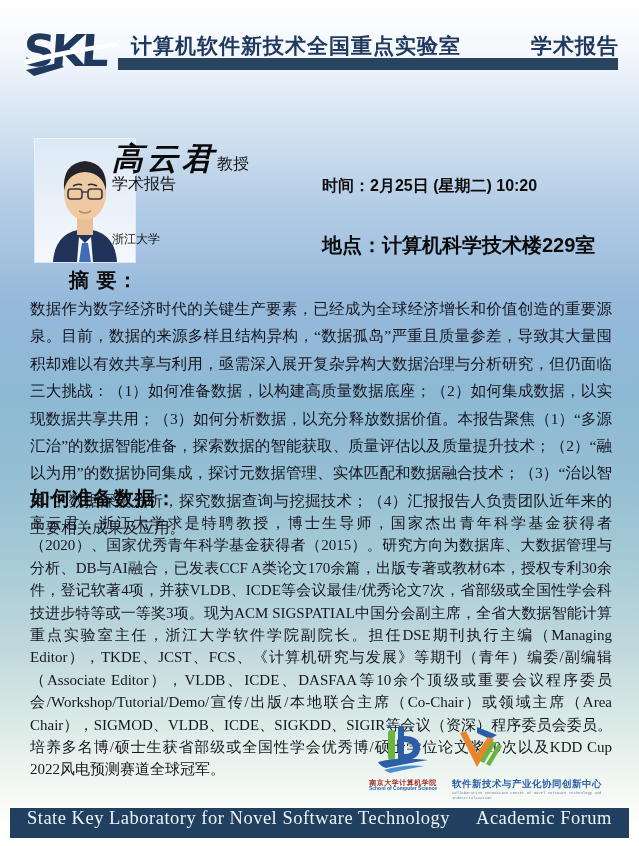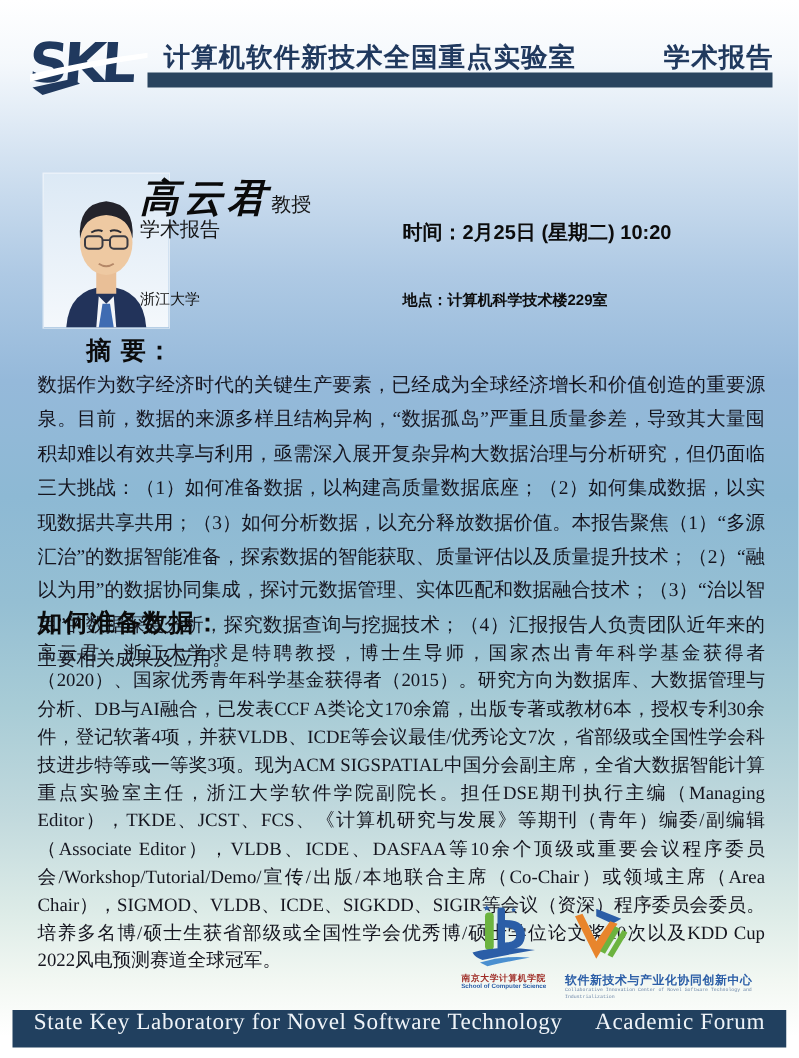--- a/index.html
+++ b/index.html
@@ -36,21 +36,21 @@
   .photo{position:absolute;left:35px;top:139px;width:100px;height:123px;box-shadow:0 0 0 1px rgba(255,255,255,.6);}
   .name-row{position:absolute;left:112px;top:138px;display:flex;align-items:baseline;gap:0;}
   .speaker-name{
     font-family:"Liberation Serif",serif;font-style:italic;font-weight:bold;
     font-size:31px;color:#0a0a0a;letter-spacing:4px;
   }
   .speaker-title{font-size:16px;color:#141414;text-align:right;}
   .speaker-dept{position:absolute;left:112px;top:174px;font-size:16px;color:#141414;}
   .speaker-univ{position:absolute;left:112px;top:231px;font-size:12px;color:#141414;text-align:center;}
   .time-row{position:absolute;left:322px;top:176px;font-size:16px;font-weight:bold;color:#0c0c0c;white-space:nowrap;}
-  .loc-row{position:absolute;left:322px;top:232px;font-size:12px;font-weight:bold;color:#0c0c0c;white-space:nowrap;}
+  .loc-row{position:absolute;left:322px;top:232px;font-size:20px;font-weight:bold;color:#0c0c0c;white-space:nowrap;}
   
   .sec-heading{
     position:absolute;left:30px;
     font-size:20px;font-weight:bold;color:#0b0b0b;letter-spacing:1px;
   }
   .abstract-heading{top:267px;margin-left:39px;}
   .bio-heading{top:485px;}
   .body-text{
     position:absolute;left:30px;width:582px;
     font-family:"Liberation Serif",serif;color:#15151f;

